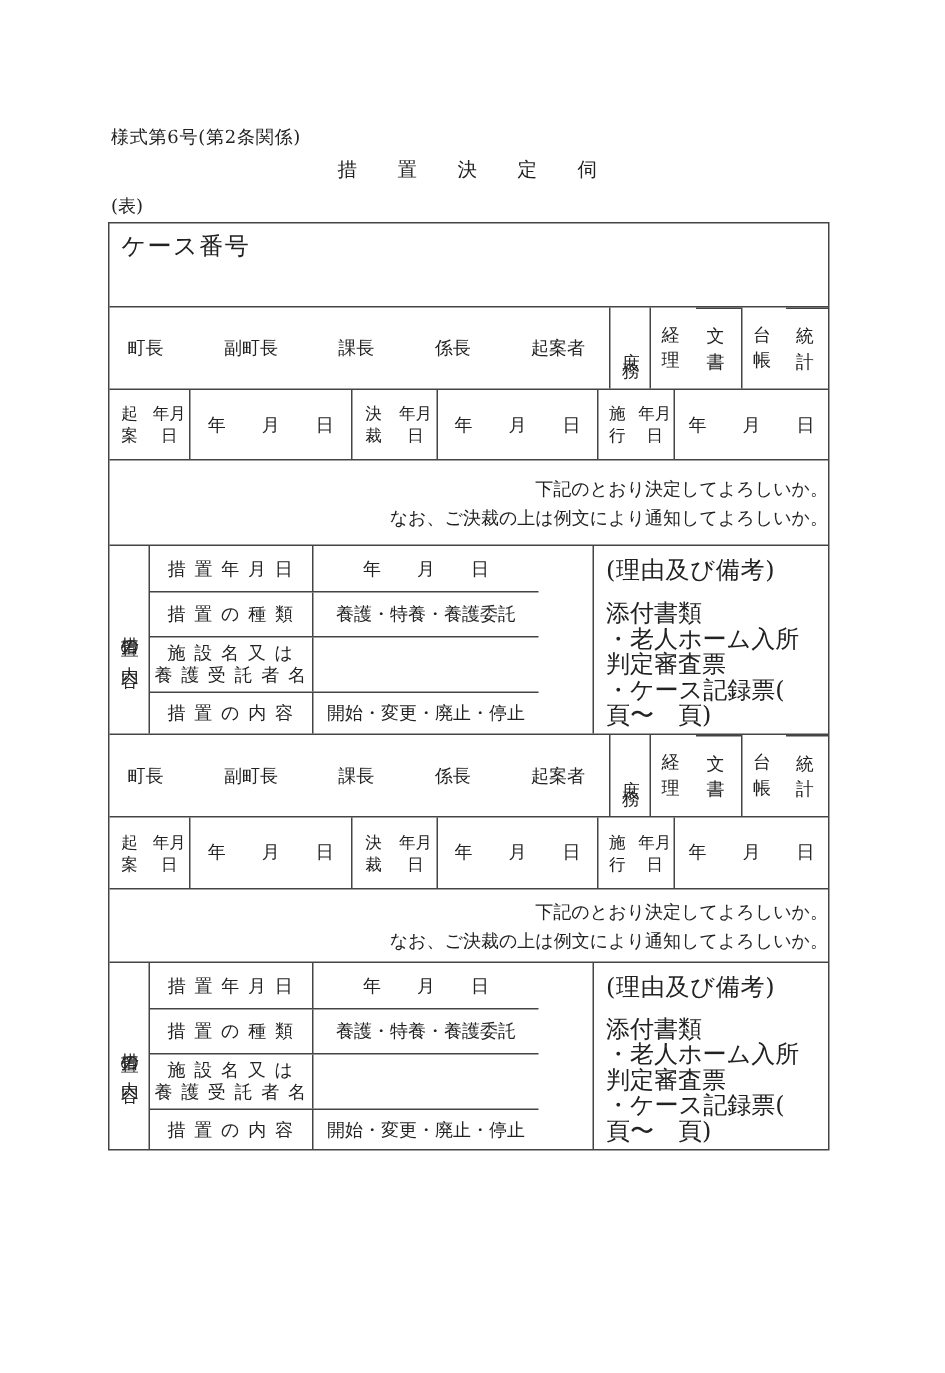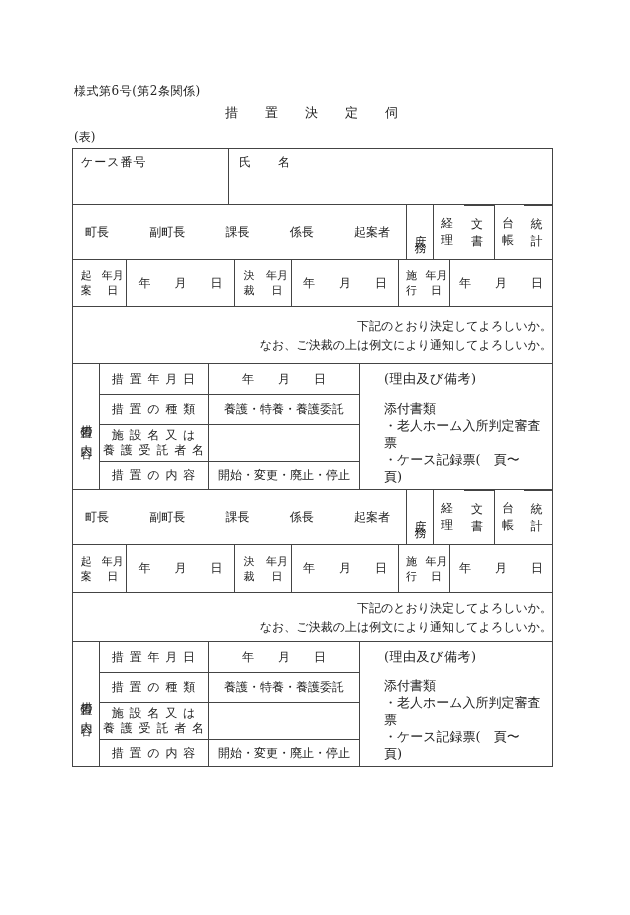--- a/index.html
+++ b/index.html
@@ -35,21 +35,21 @@
     border:1px solid var(--bc);
     background:#ffffff;
   }
   .row{ display:flex; border-top:1px solid var(--bc); }
   .row:first-child{ border-top:none; }
   .cell{ border-left:1px solid var(--bc); position:relative; }
   .cell:first-child{ border-left:none; }
 
   
   .r-top{ height:55px; }
-  .c-case{ width:155px; padding:5px 0 0 8px; font-size:12px; letter-spacing:1px; }
+  .c-case{ width:155px; padding:5px 0 0 8px; font-size:16px; letter-spacing:1px; }
   .c-name{ flex:1; padding:5px 0 0 10px; font-size:12px; letter-spacing:1px; }
 
   
   .r-stamps{ height:55px; }
   .c-approvers{
     width:333px; display:flex; align-items:center;
     justify-content:space-between; padding:0 16px 0 12px;
     font-size:12px;
   }
   .c-shomu{
@@ -108,43 +108,40 @@
     align-items:center; justify-content:center;
     font-size:12px; letter-spacing:1px; line-height:15px; text-align:center;
   }
   .m-value{
     flex:1; border-left:1px solid var(--bc);
     display:flex; align-items:center; justify-content:center;
     font-size:12px; text-align:center;
   }
   .c-remarks{
     flex:1; display:flex; flex-direction:column;
-    padding:6px 6px 4px 24px; font-size:13px;
+    padding:6px 6px 4px 8px; font-size:16px;margin-left:36px;
   }
   .remarks-title{ letter-spacing:0.5px; }
   .remarks-spacer{ flex:1; }
   .attachments{ line-height:17px; }
 </style>
 </head>
 <body>
 
 <div class="page">
 
   <div class="form-number">様式第6号(第2条関係)</div>
   <div class="doc-title">措　置　決　定　伺</div>
   <div class="front-label">(表)</div>
 
   <div class="form-table">
 
     <div class="row r-top">
       <div class="cell c-case">
         <span>ケース番号</span>
-      </div>
-      <div class="cell c-name">
-        <span>氏　　名</span>
       </div>
     </div>
 
     <div class="row r-stamps">
       <div class="cell c-approvers">
         <span>町長</span>
         <span>副町長</span>
         <span>課長</span>
         <span>係長</span>
         <span>起案者</span>

